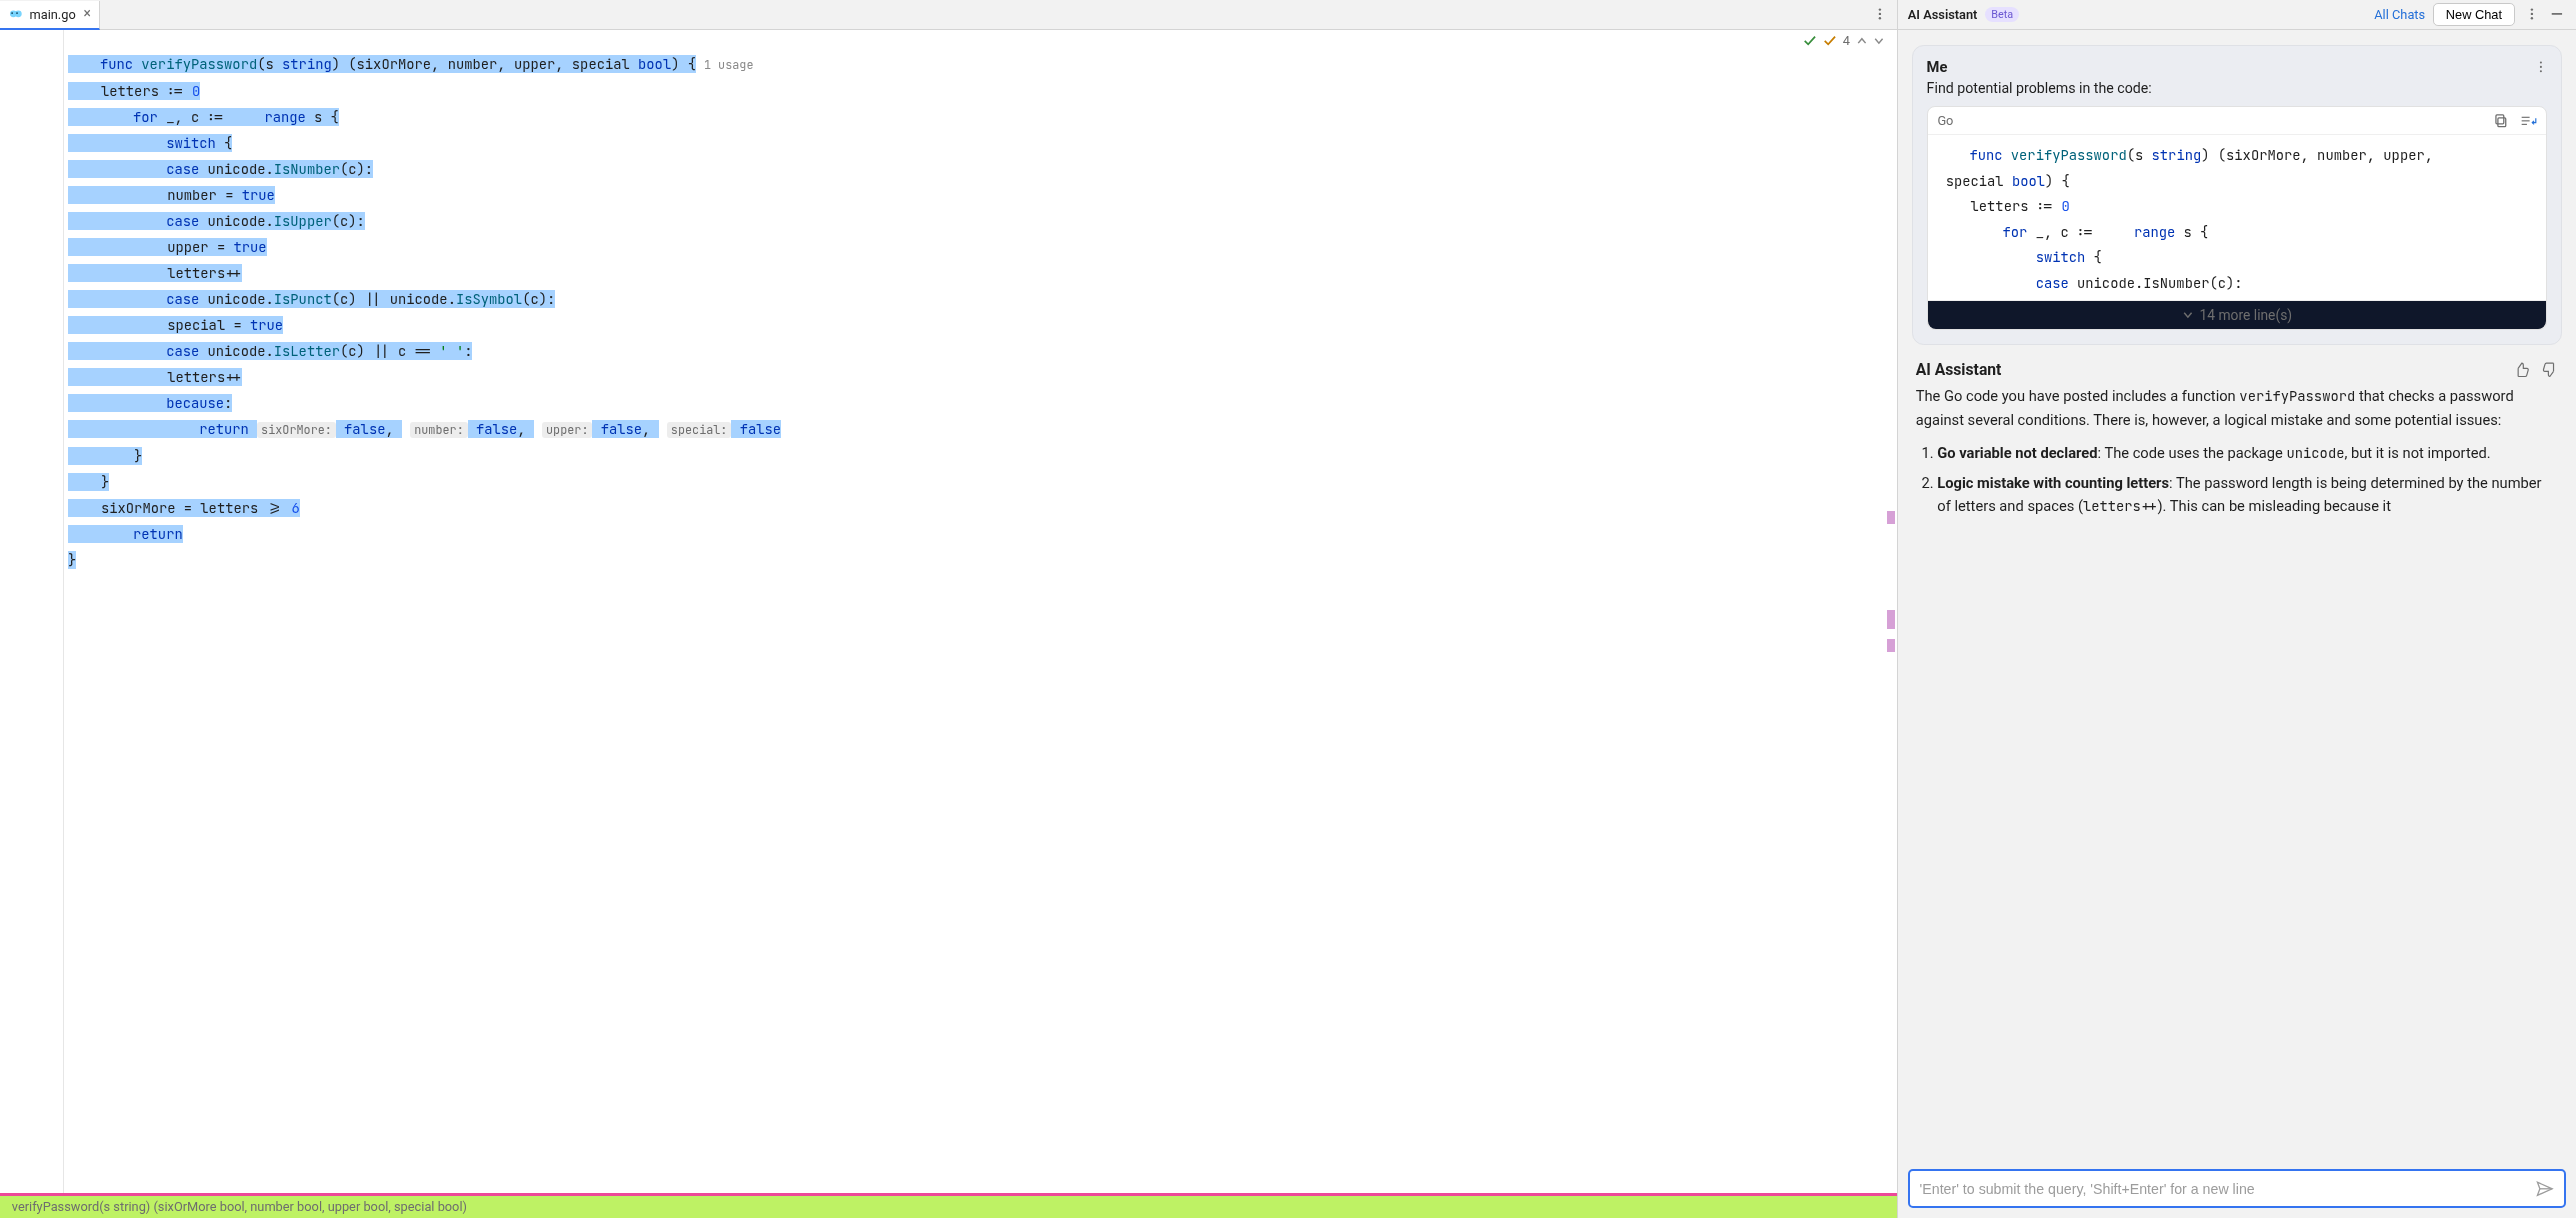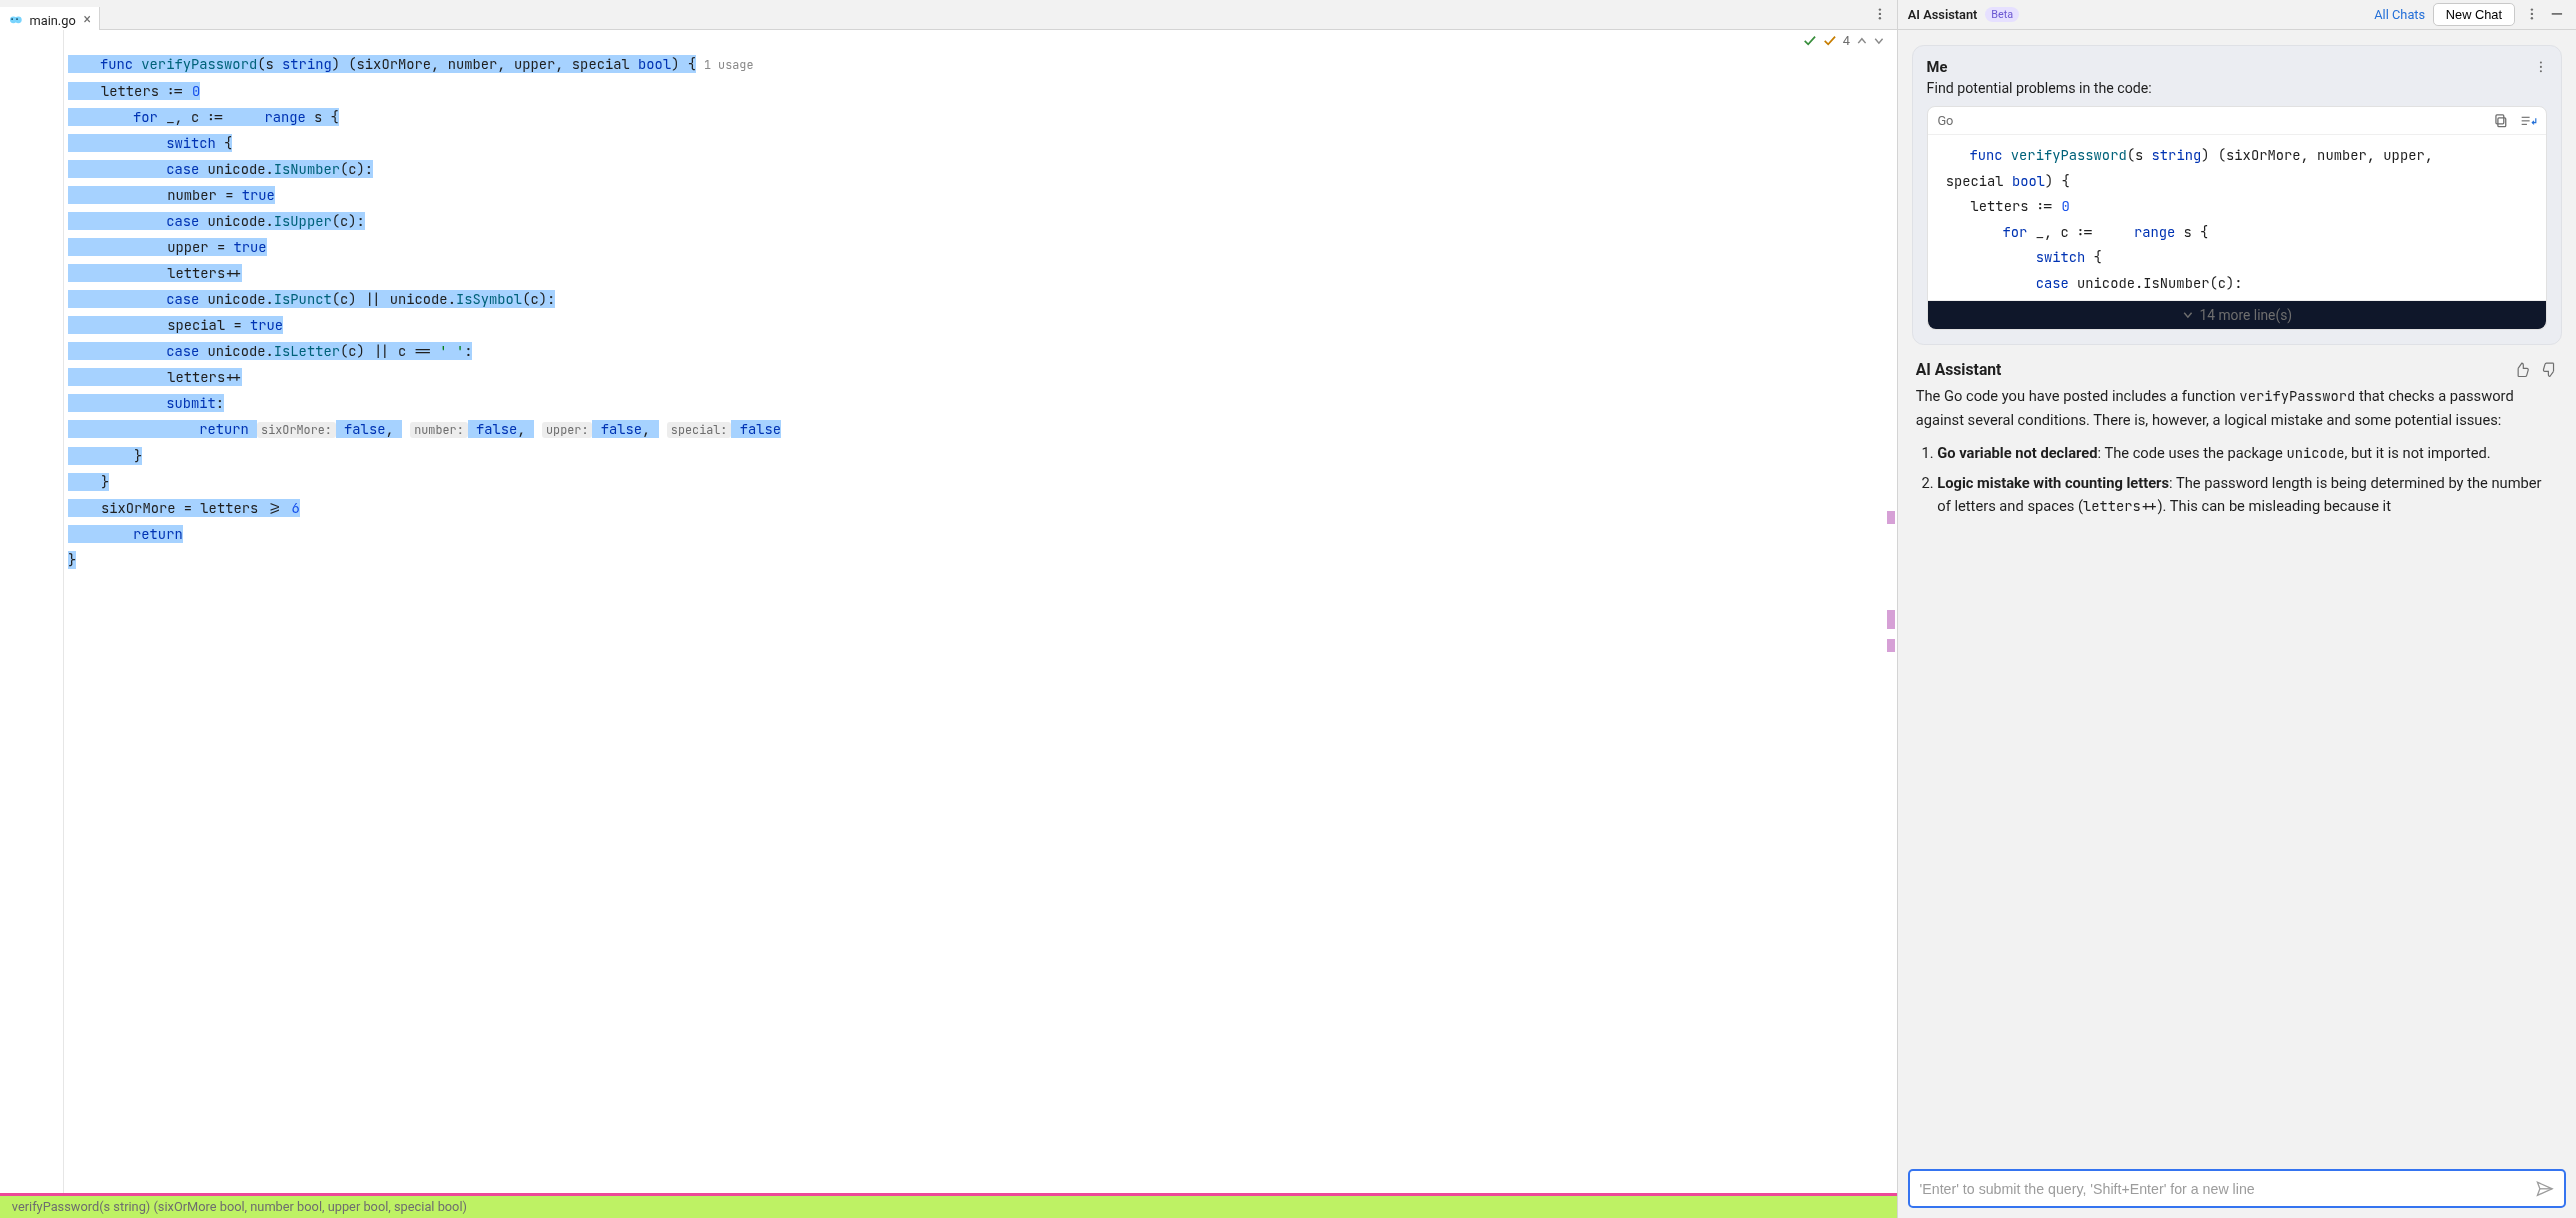--- a/index.html
+++ b/index.html
@@ -4,21 +4,21 @@
 <style>
   * { box-sizing: border-box; margin: 0; padding: 0; }
   html, body { width: 100%; height: 100%; font-family: -apple-system, BlinkMacSystemFont, "Segoe UI", Roboto, Arial, sans-serif; font-size: 12.8px; color: #1f1f1f; background: #f2f2f2; overflow: hidden; }
 
   .app { display: flex; width: 100%; height: 100%; }
 
   
   .editor-pane { flex: 1 1 auto; display: flex; flex-direction: column; border-right: 1px solid #d4d4d4; background: #f2f2f2; min-width: 0; }
 
   .tabbar { height: 29.5px; display: flex; align-items: stretch; border-bottom: 1px solid #d4d4d4; background: #f2f2f2; }
-  .tab { display: flex; align-items: center; gap: 5.9px; padding: 0 7.9px; background: #fff; border-right: 1px solid #d4d4d4; border-bottom: 2.9px solid #3574f0; position: relative; top: 7px; }
+  .tab { display: flex; align-items: center; gap: 5.9px; padding: 0 7.9px; background: #fff; border-right: 1px solid #d4d4d4; border-bottom: 2.9px solid #3574f0; position: relative; top: 1px; }
   .tab .go-icon { width: 15.7px; height: 15.7px; }
   .tab-close { color: #6e6e6e; font-size: 13.8px; line-height: 1; cursor: pointer; margin-left: 2px; }
   .tabbar-spacer { flex: 1; }
   .tabbar-menu { display: flex; align-items: center; padding: 0 9.8px; color: #6e6e6e; }
 
   .editor-body { flex: 1; display: flex; background: #fff; position: relative; min-height: 0;}
   .gutter { width: 64px; border-right: 1px solid #e6e6e6; background: #fff; }
   .code-area { flex: 1; position: relative; overflow: hidden; }
   .insp-bar { position: absolute; top: 3.9px; right: 11.8px; display: flex; align-items: center; gap: 5.9px; color: #6e6e6e; font-size: 12.8px; z-index: 2;}
   .insp-bar .check { color:#388e3c; }
@@ -157,21 +157,21 @@
 <span class="sel">        <span class="kw">switch</span><span> {</span></span>
 <span class="sel">        <span class="kw">case</span> <span>unicode</span><span>.</span><span class="fn">IsNumber</span><span>(c):</span></span>
 <span class="sel"><span>            number = </span><span class="lit">true</span></span>
 <span class="sel">        <span class="kw">case</span> <span>unicode</span><span>.</span><span class="fn">IsUpper</span><span>(c):</span></span>
 <span class="sel"><span>            upper = </span><span class="lit">true</span></span>
 <span class="sel"><span>            letters++</span></span>
 <span class="sel">        <span class="kw">case</span> <span>unicode</span><span>.</span><span class="fn">IsPunct</span><span>(c) || </span><span>unicode</span><span>.</span><span class="fn">IsSymbol</span><span>(c):</span></span>
 <span class="sel"><span>            special = </span><span class="lit">true</span></span>
 <span class="sel">        <span class="kw">case</span> <span>unicode</span><span>.</span><span class="fn">IsLetter</span><span>(c) || c == </span><span class="str">' '</span><span>:</span></span>
 <span class="sel"><span>            letters++</span></span>
-<span class="sel">        <span class="kw">submit</span><span>:</span></span>
+<span class="sel">        <span class="kw">because</span><span>:</span></span>
 <span class="sel">            <span class="kw">return</span><span> </span></span><span class="hint">sixOrMore:</span><span class="sel"> <span class="lit">false</span><span>, </span></span> <span class="hint">number:</span><span class="sel"> <span class="lit">false</span><span>, </span></span> <span class="hint">upper:</span><span class="sel"> <span class="lit">false</span><span>, </span></span> <span class="hint">special:</span><span class="sel"> <span class="lit">false</span></span>
 <span class="sel"><span>        }</span></span>
 <span class="sel"><span>    }</span></span>
 <span class="sel"><span>    sixOrMore = letters &gt;= </span><span class="num">6</span></span>
 <span class="sel">    <span class="kw">return</span></span>
 <span class="sel"><span>}</span></span>
 </pre>
       </div>
     </div>
 

